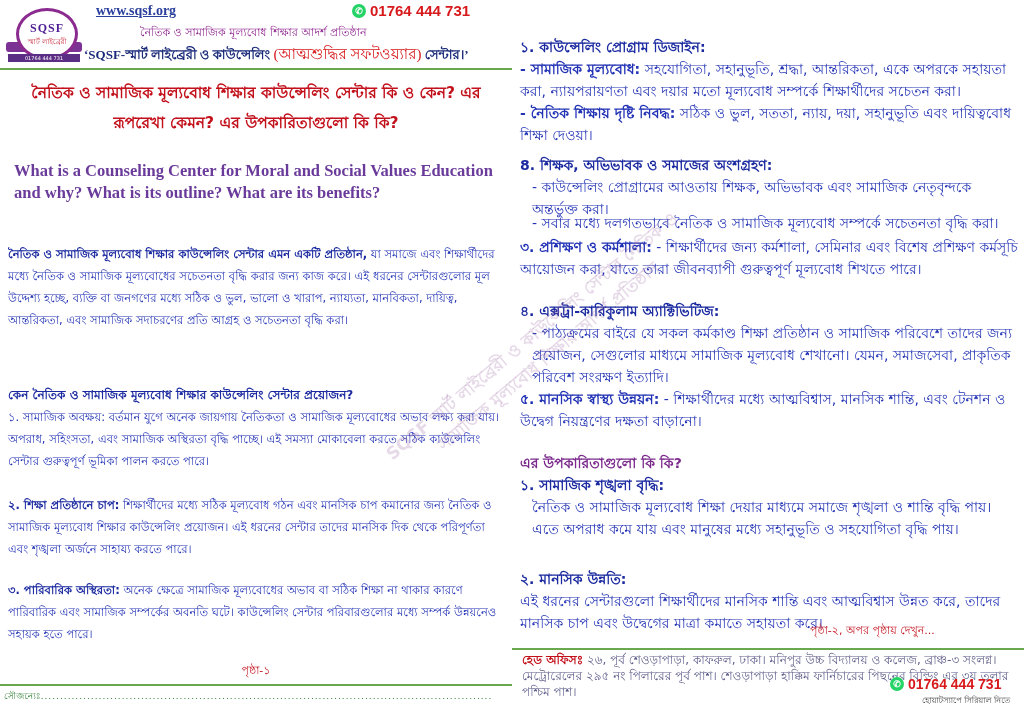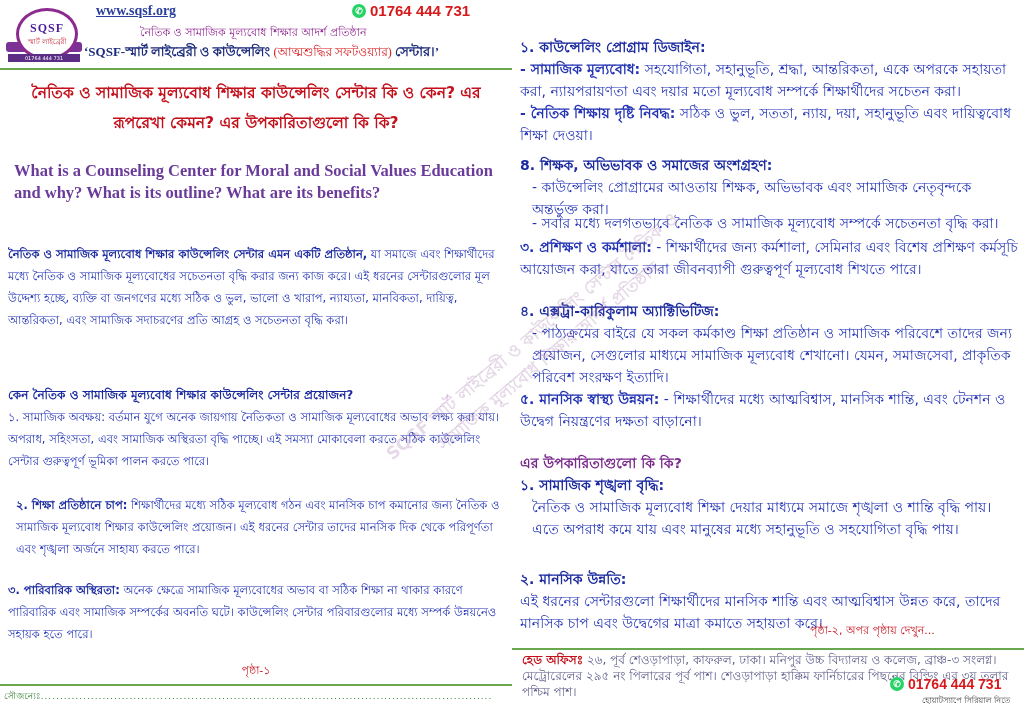--- a/index.html
+++ b/index.html
@@ -47,40 +47,40 @@
     background: #25d366; color: #fff; font-size: 9px; line-height: 14px; text-align: center;
   }
   .header-tagline {
     position: absolute; left: 140px; top: 24px;
     font-size: 11px; color: #8b1e8c;
   }
   .header-brand {
     position: absolute; left: 84px; top: 42px;
     font: bold 13px "Liberation Serif", serif; color: #1b2b7a; white-space: nowrap;
   }
-  .header-brand .red { color: #d7191c; font-size: 12px; font-weight: normal; font-family: Liberation Serif, serif; }
+  .header-brand .red { color: #d7191c; font-size: 15px; font-weight: normal; font-family: Liberation Serif, serif; }
   .header-rule {
     position: absolute; left: 0; top: 68px; width: 512px; height: 2px; background: #6aa84f;
   }
 
   .title-bn {
     position: absolute; left: 20px; top: 78px; width: 472px;
     text-align: center; color: #c3111c; font-weight: bold; font-size: 15.5px; line-height: 30px;
   }
   .title-en {
     position: absolute; left: 14px; top: 160px; width: 484px;
     text-align: left; color: #6a3b9a; font: bold 16.5px "Liberation Serif", serif; line-height: 22px;
   }
 
   .para { position: absolute; left: 8px; width: 496px; font-size: 11.5px; line-height: 22px; color: #2233b5; }
   .para b, .head { color: #1b2aa0; font-weight: bold; }
   .head { font-size: 12px; }
   .p1 { top: 243px; }
   .p2 { top: 384px; }
-  .p3 { top: 494px; margin-left: 8px; }
+  .p3 { top: 494px; }
   .p4 { top: 579px; }
 
   .page-num-left {
     position: absolute; left: 0; width: 512px; top: 662px; text-align: center;
     color: #c3111c; font-size: 11px;
   }
   .footer-rule-left { position: absolute; left: 0; top: 684px; width: 512px; height: 2px; background: #6aa84f; }
   .shoujonne {
     position: absolute; left: 4px; top: 689px; width: 506px; font-size: 9px; color: #2e7d32;
     white-space: nowrap; overflow: hidden;

